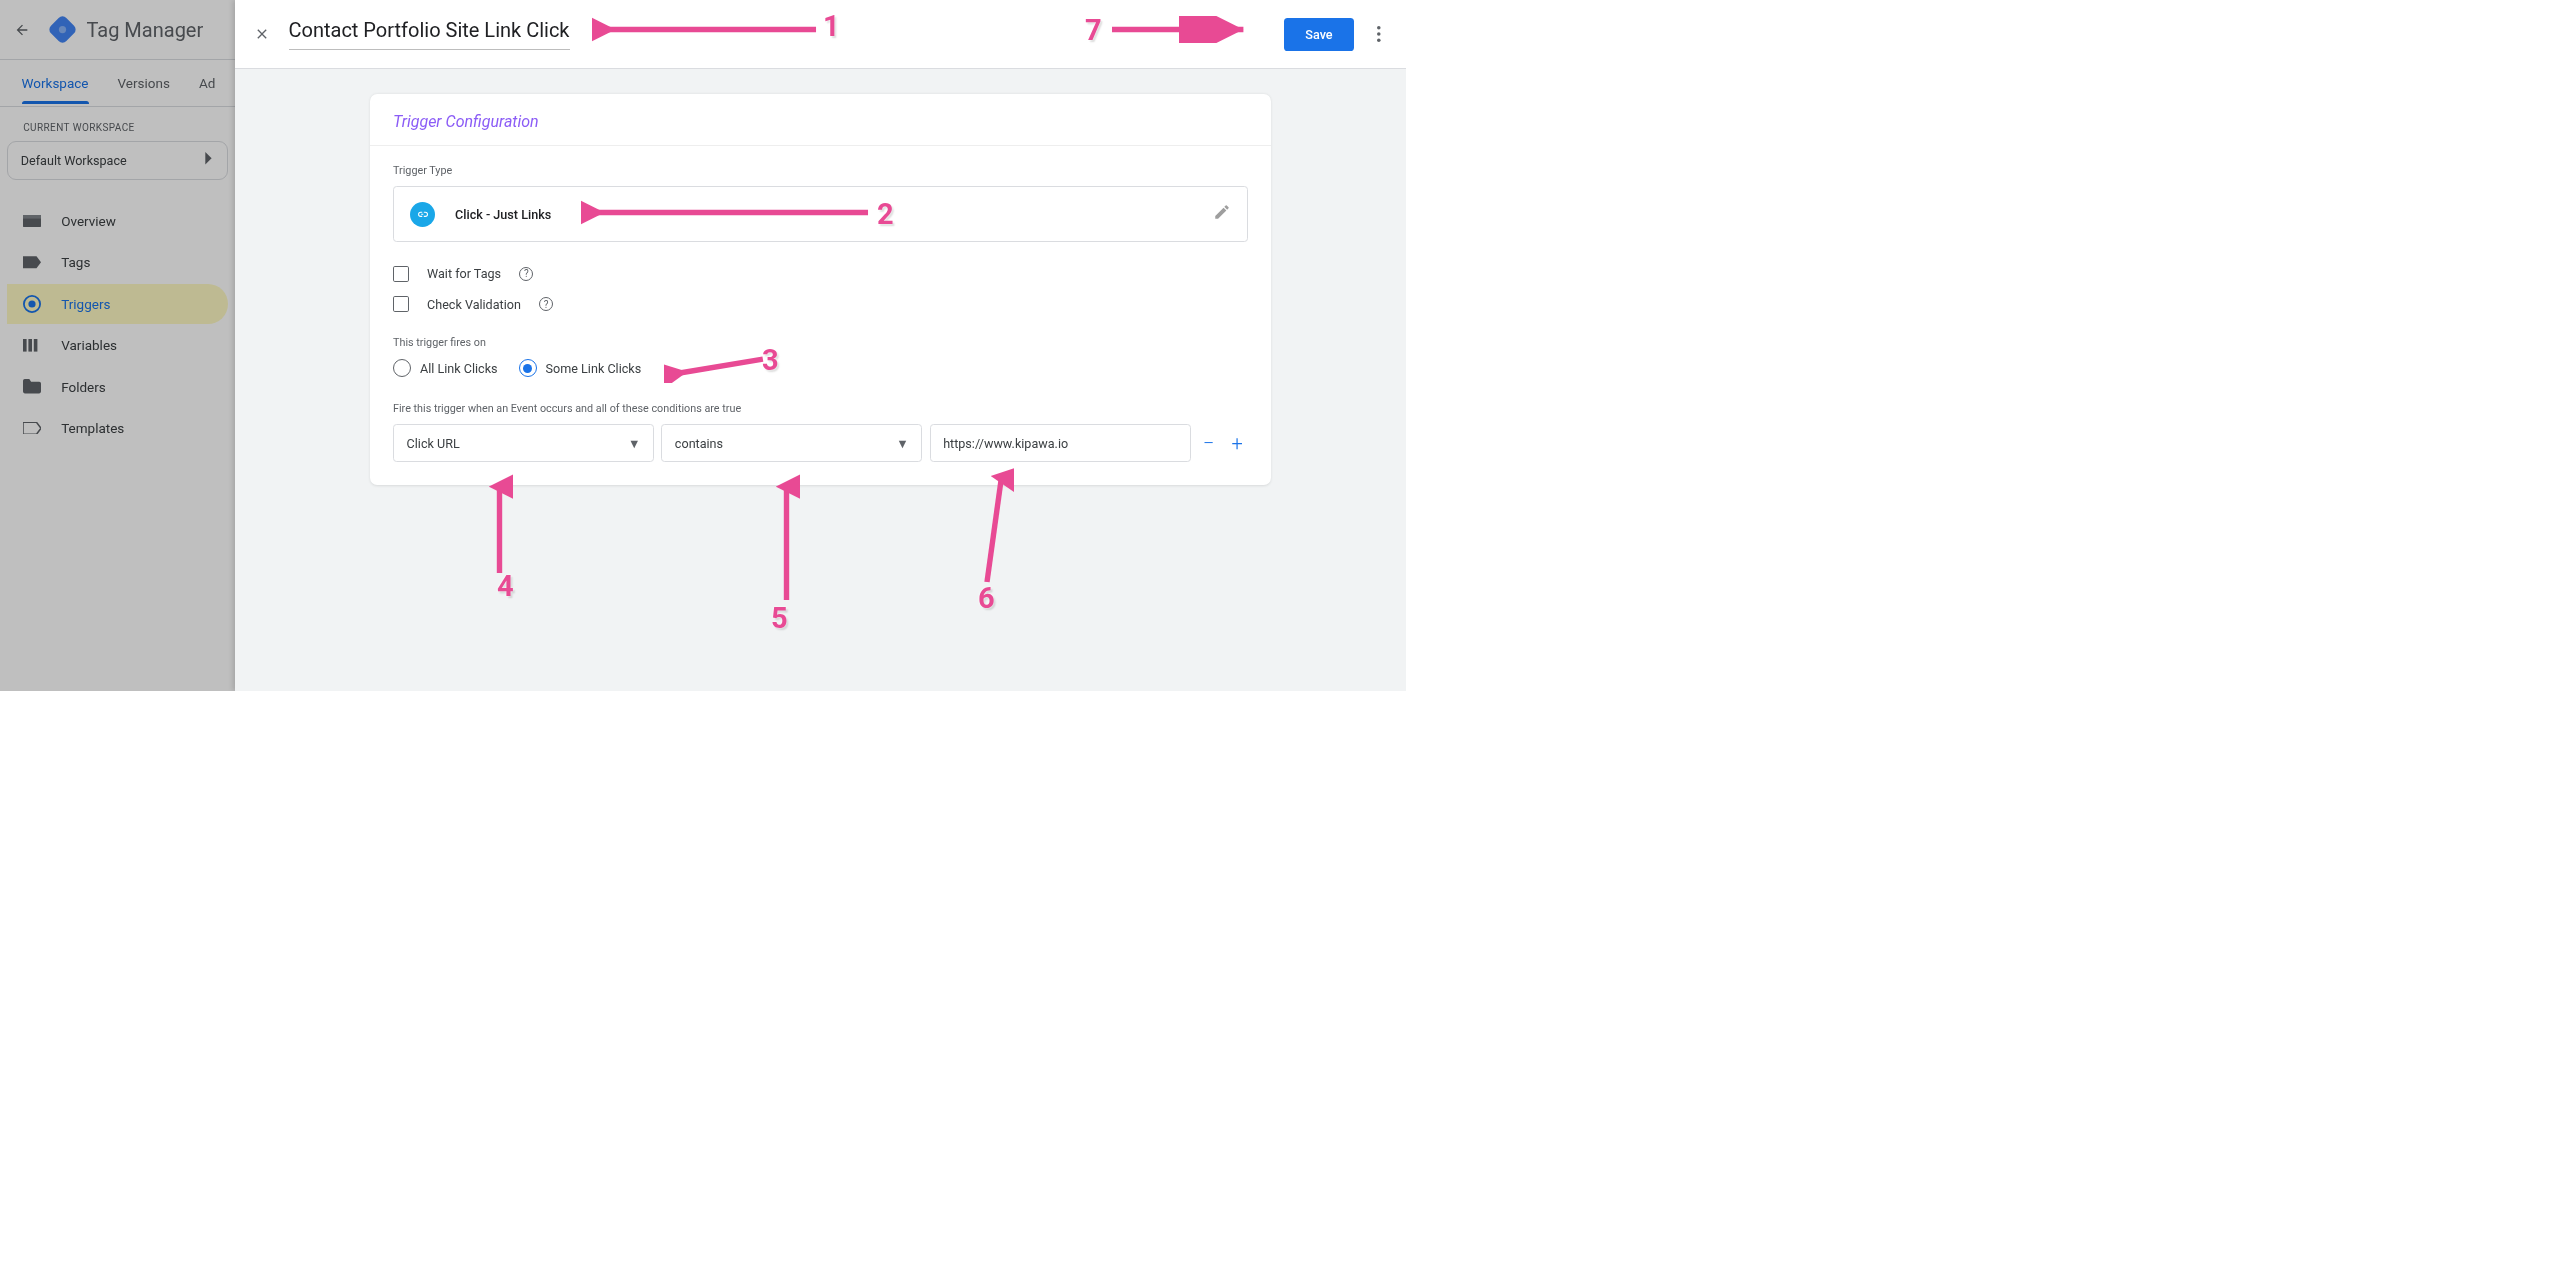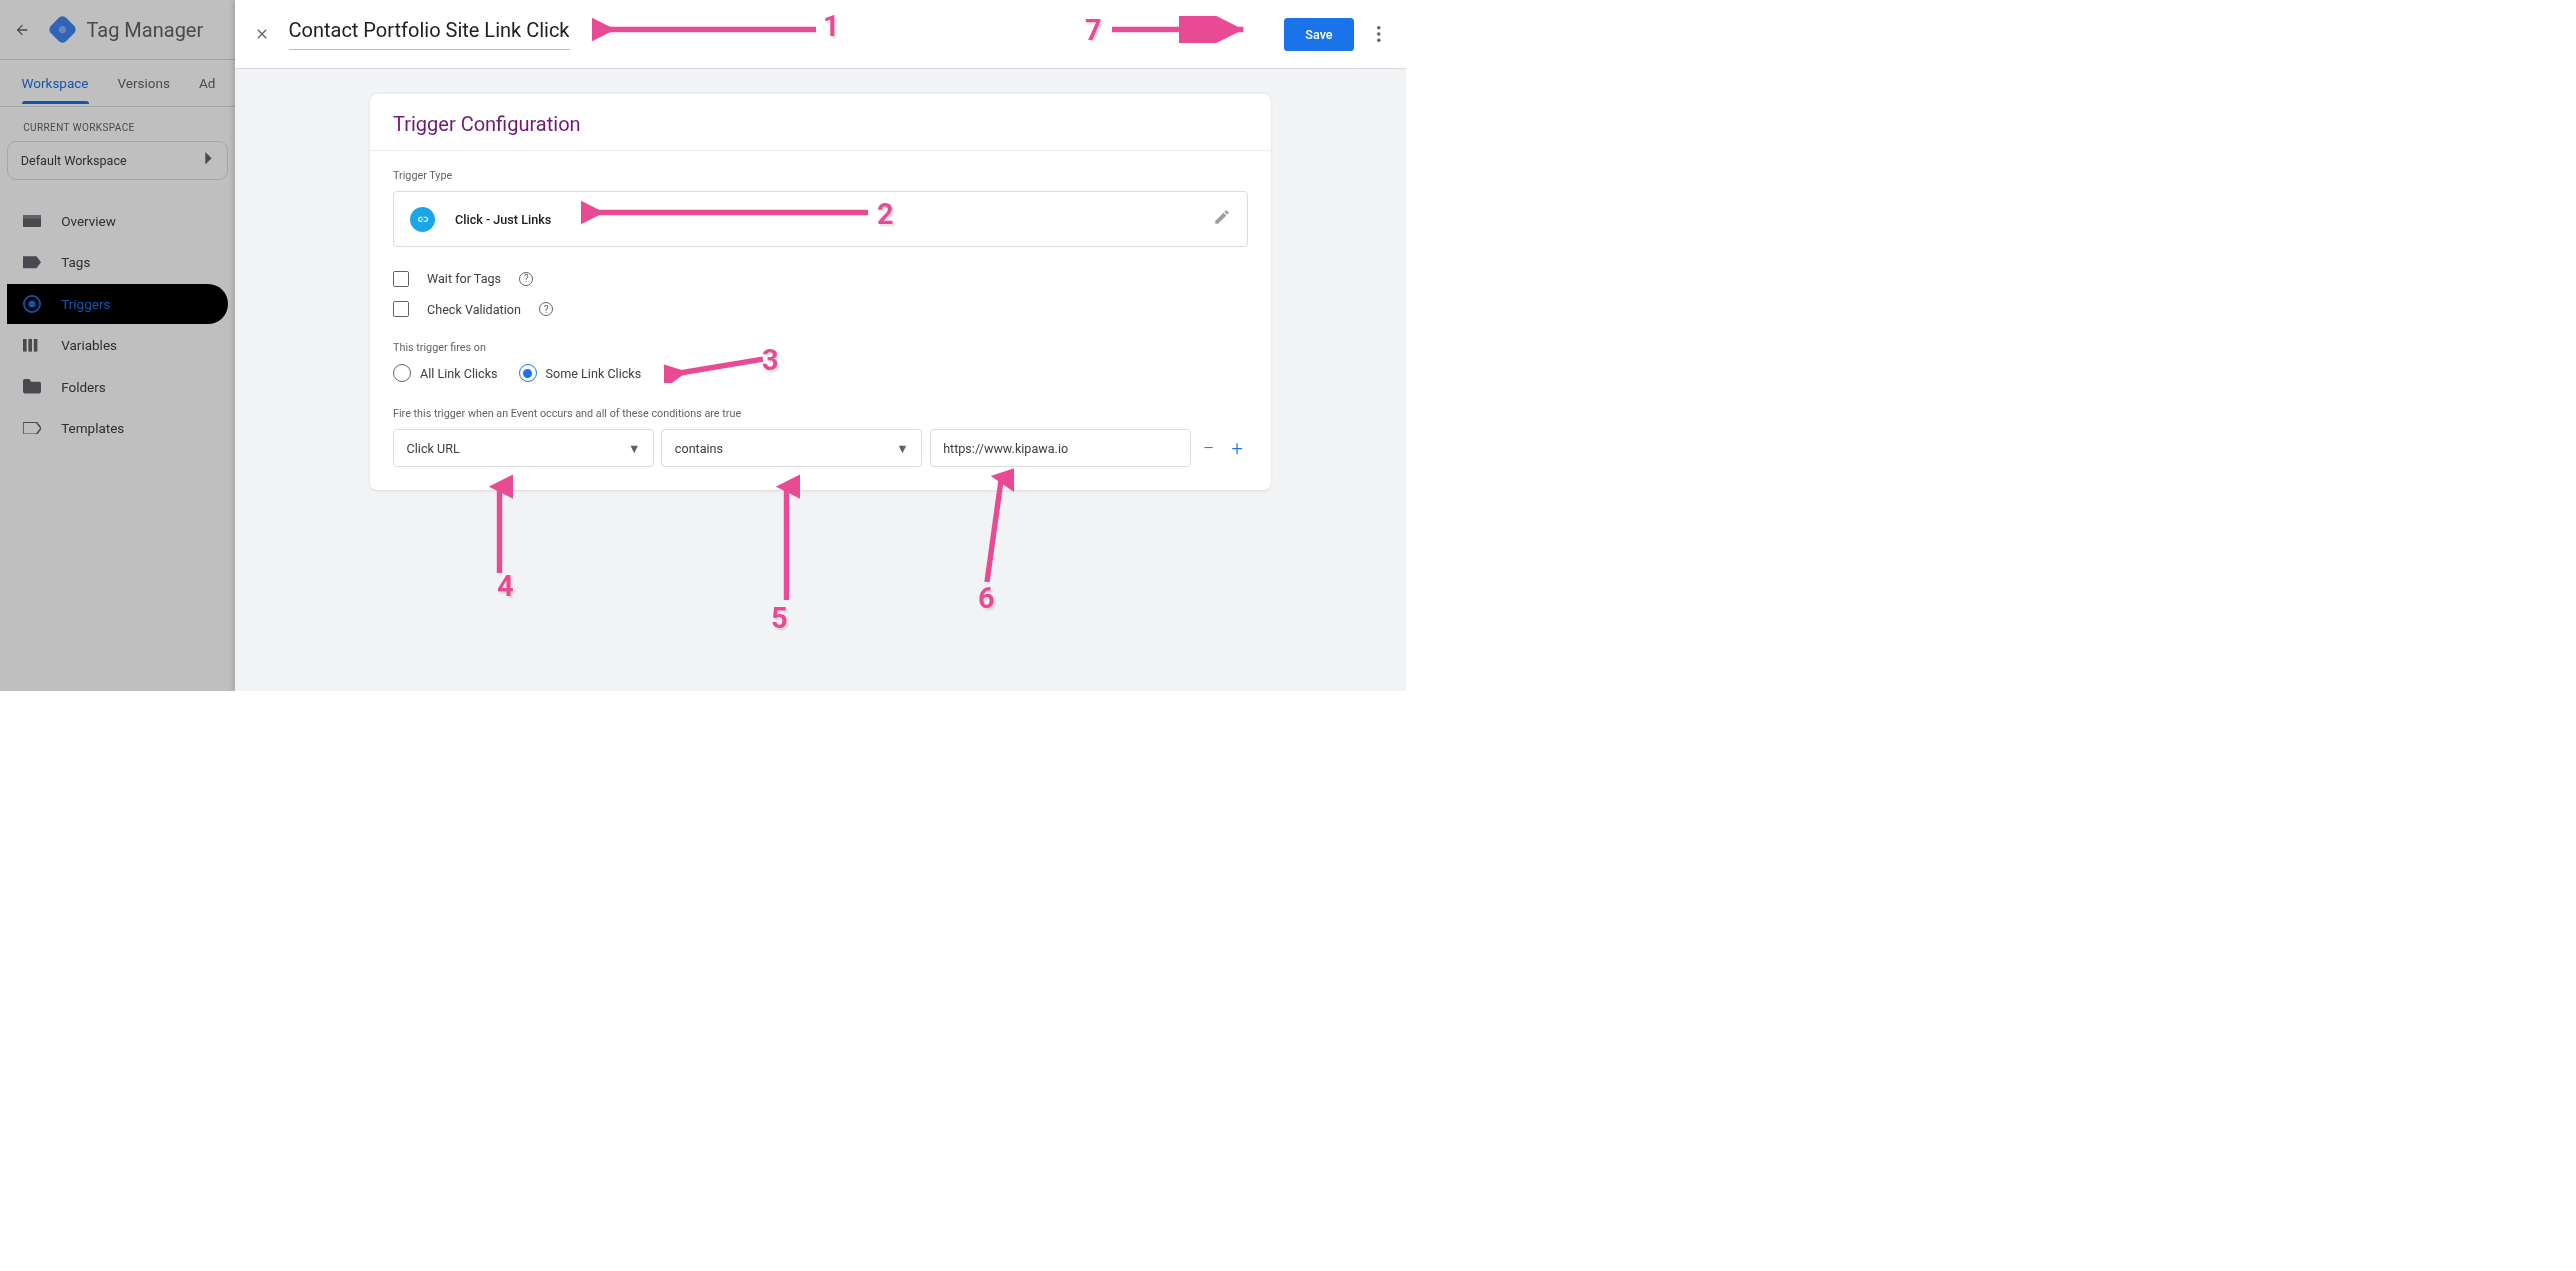--- a/index.html
+++ b/index.html
@@ -12,40 +12,40 @@
 .gtm-logo { width: 29px; height: 29px; margin: 0 9px 0 12.6px; }
 .gtm-title { font-size: 20px; color: #5f6368; font-weight: 400; }
 .gtm-tabs { height: 47px; display: flex; align-items: center; border-bottom: 0.9px solid #dadce0; padding: 0 21.5px; gap: 29px; }
 .gtm-tab { font-size: 13.5px; color: #5f6368; padding: 12.6px 0; position: relative; }
 .gtm-tab.active { color: #1a73e8; }
 .gtm-tab.active::after { content: ''; position: absolute; bottom: 0; left: 0; right: 0; height: 2.7px; background: #1a73e8; border-radius: 2.7px 2.7px 0 0; }
 .gtm-sidebar { position: absolute; left: 0; top: 108px; width: 235px; padding: 14.4px 7.2px 0 7.2px; }
 .gtm-ws-label { font-size: 10px; color: #5f6368; letter-spacing: 0.4px; padding: 0 16px 7.2px; }
 .gtm-ws-select { margin: 0 0 21.5px 0; border: 0.9px solid #dadce0; border-radius: 9px; padding: 10.8px 12.6px; display: flex; justify-content: space-between; align-items: center; font-size: 12.6px; color: #3c4043; }
 .gtm-nav-item { display: flex; align-items: center; gap: 20px; padding: 10.8px 16px; border-radius: 0 20px 20px 0; font-size: 13.5px; color: #3c4043; margin-bottom: 1.8px; }
-.gtm-nav-item.active { background: #000000; color: #1a73e8; }
+.gtm-nav-item.active { background: #fef9c3; color: #1a73e8; }
 .gtm-nav-icon { width: 18px; height: 18px; display: flex; align-items: center; justify-content: center; color: #5f6368; }
 .gtm-nav-item.active .gtm-nav-icon { color: #1a73e8; }
 
 
 .dimmer { position: absolute; inset: 0; background: rgba(0,0,0,0.25); }
 
 
 .slide-panel { position: absolute; left: 235px; right: 0; top: 0; bottom: 0; background: #f1f3f4; box-shadow: -1.8px 0 5.4px rgba(0,0,0,0.15); }
 .panel-header { height: 69px; background: #fff; border-bottom: 0.9px solid #dadce0; display: flex; align-items: center; padding: 0 16px; }
 .panel-close { width: 21.5px; height: 21.5px; margin-right: 16px; display: flex; align-items: center; justify-content: center; color: #5f6368; }
 .panel-title { font-size: 20px; color: #202124; border-bottom: 0.9px solid #bdbdbd; padding-bottom: 7.2px; flex: 0 0 auto; margin-right: auto; }
 .panel-actions { display: flex; align-items: center; gap: 14.4px; }
 .save-btn { background: #1a73e8; color: #fff; border: none; border-radius: 3.6px; padding: 9px 21.5px; font-size: 12.6px; font-weight: 500; }
 .kebab { width: 21.5px; height: 21.5px; display: flex; align-items: center; justify-content: center; color: #5f6368; }
 
 
 .panel-body { padding: 25px 135px; }
 .card { background: #fff; border-radius: 7.2px; box-shadow: 0 0.9px 2.7px rgba(0,0,0,0.1); padding: 0; }
-.card-head { padding: 18px 23px 14.4px; font-size: 20px; color: #701a75; border-bottom: 0.9px solid #eee; }
+.card-head { padding: 18px 23px 14.4px; font-size: 16px; color: #8b5cf6; border-bottom: 0.9px solid #eee; font-style: italic; }
 .card-body { padding: 18px 23px 23px; }
 .section-label { font-size: 10.8px; color: #5f6368; margin-bottom: 9px; }
 .trigger-type-box { border: 0.9px solid #dadce0; border-radius: 3.6px; padding: 14.4px 16px; display: flex; align-items: center; gap: 20px; margin-bottom: 20px; position: relative; }
 .link-icon-circle { width: 25px; height: 25px; border-radius: 50%; background: #1aa7e8; display: flex; align-items: center; justify-content: center; color: #fff; }
 .trigger-type-name { font-size: 12.6px; font-weight: 500; color: #202124; }
 .edit-pencil { position: absolute; right: 16px; color: #9e9e9e; }
 .checkbox-row { display: flex; align-items: center; gap: 18px; padding: 3.6px 0 10.8px; font-size: 12.6px; color: #3c4043; }
 .chk { width: 16px; height: 16px; border: 1.8px solid #5f6368; border-radius: 1.8px; }
 .help-icon { width: 14.4px; height: 14.4px; border: 1.3px solid #5f6368; border-radius: 50%; display: inline-flex; align-items: center; justify-content: center; font-size: 10px; color: #5f6368; }
 .fires-label { font-size: 10.8px; color: #5f6368; margin: 12.6px 0 10.8px; }

